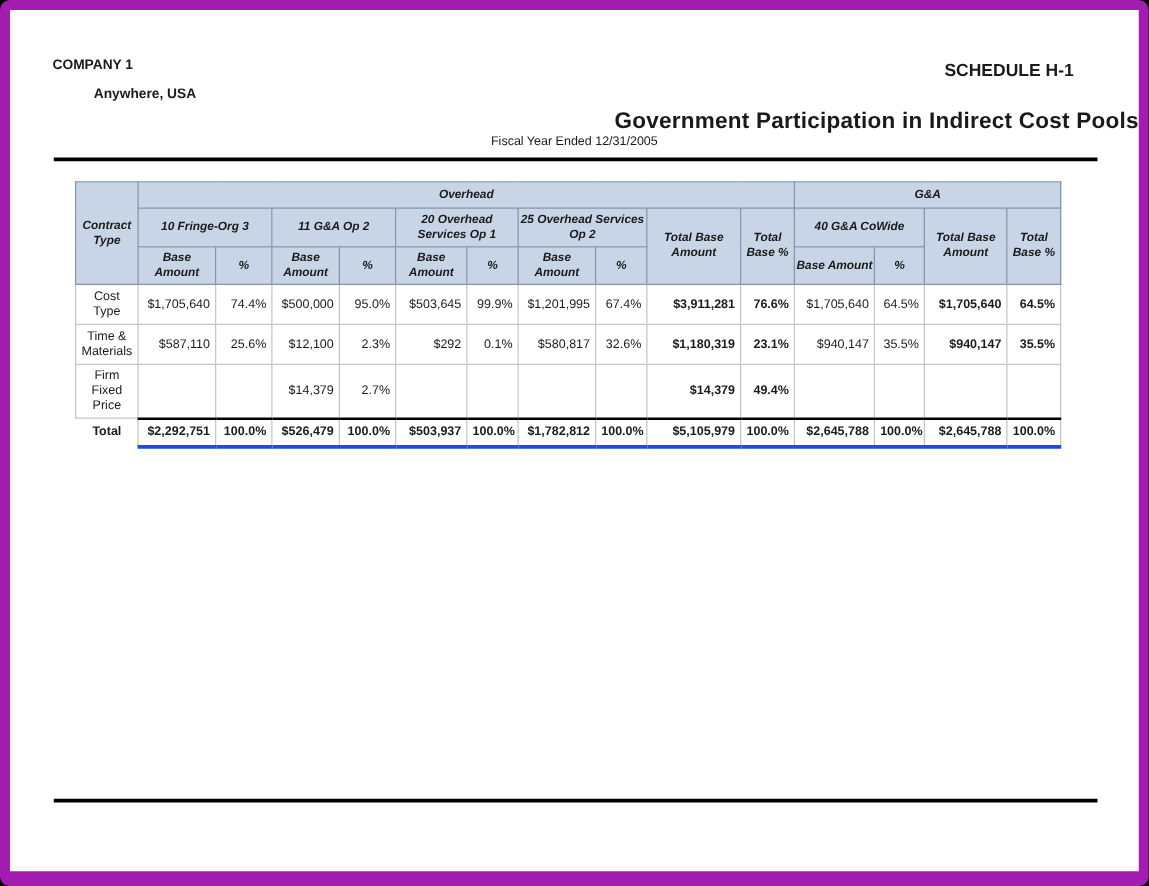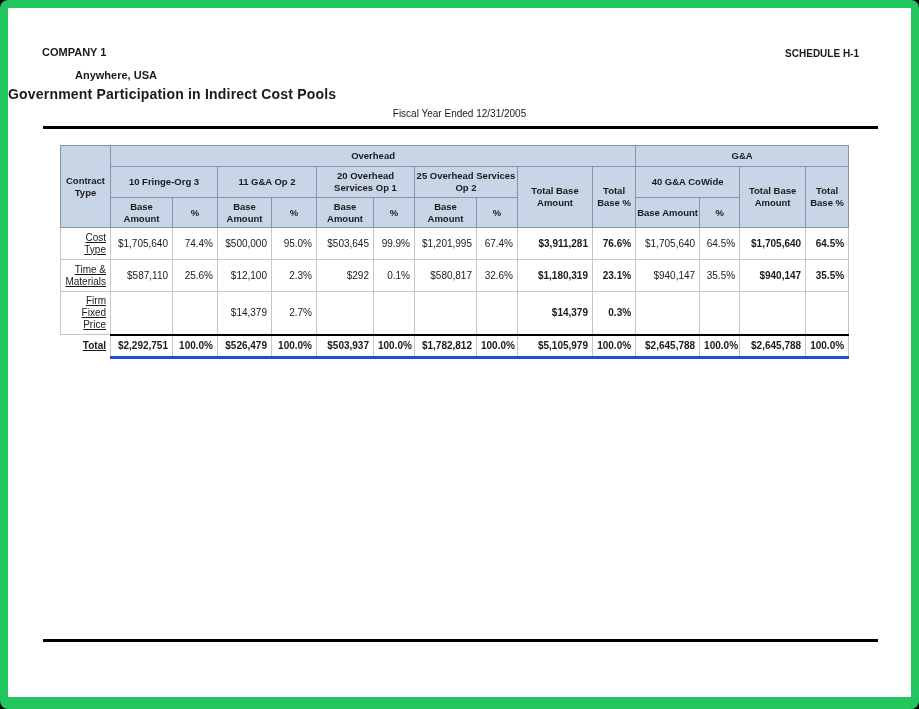--- a/index.html
+++ b/index.html
@@ -1,52 +1,52 @@
 <!DOCTYPE html>
 <html><head>
 <meta charset="utf-8">
 <style>
   * { margin: 0; padding: 0; box-sizing: border-box; }
   html, body { width: 919px; height: 709px; background: #000; font-family: "Liberation Sans", sans-serif; }
   .frame {
     position: relative; width: 919px; height: 709px;
-    background: #22c55e; border-radius: 8px; overflow: hidden;
+    background: #a21caf; border-radius: 8px; overflow: hidden;
   }
   .page {
     position: absolute; left: 8px; top: 8px; width: 903px; height: 689px;
     background: #ffffff; color: #1a1a1a;
   }
   
   .company-block { position: absolute; left: 34px; top: 38px; }
   .company-name, .company-location { font-size: 11px; font-weight: bold; color: #1a1a1a; }
   .company-location { margin-top: 11px; margin-left: 33px; }
-  .schedule-label { position: absolute; right: 52px; top: 40px; font-size: 10px; font-weight: bold; }
-  .report-title { position: absolute; left: 0; right: 0; top: 78px; text-align: left; font-size: 14px; font-weight: bold; letter-spacing: 0.2px; }
+  .schedule-label { position: absolute; right: 52px; top: 40px; font-size: 14px; font-weight: bold; }
+  .report-title { position: absolute; left: 0; right: 0; top: 78px; text-align: right; font-size: 18px; font-weight: bold; letter-spacing: 0.2px; }
   .report-subtitle { position: absolute; left: 0; right: 0; top: 100px; text-align: center; font-size: 10px; }
   .title-rule { position: absolute; left: 35px; right: 33px; top: 118px; height: 3px; background: #000; }
   
   table.pools {
     position: absolute; left: 52px; top: 137px;
     border-collapse: collapse; table-layout: fixed; width: 788px;
     font-size: 10px;
   }
   table.pools th {
     background: #c7d5e6; border: 1px solid #8295ad;
     font-size: 9.5px; font-weight: bold; text-align: center; vertical-align: middle;
-    padding: 2px 1px; line-height: 1.25; color: #1a1a1a;
+    padding: 2px 1px; line-height: 1.25; color: #1a1a1a; font-style: italic;
   }
   tr.hrow1 th { height: 21px; }
   tr.hrow2 th { height: 31px; }
   tr.hrow3 th { height: 30px; }
   table.pools td {
     background: #fff; border: 1px solid #c6c6c6;
     padding: 3px 4px; vertical-align: middle; line-height: 1.2;
   }
   td.num { text-align: right; white-space: nowrap; padding-right: 4px; }
-  td.rowlabel { text-align: right; padding-left: 4px; text-decoration: underline; }
+  td.rowlabel { text-align: center; padding-left: 4px; }
   td.b, td.rowlabel.b { font-weight: bold; }
   tr.r-cost  td { height: 32px; }
   tr.r-tm    td { height: 32px; }
   tr.r-ffp   td { height: 40px; }
   tr.r-total td { height: 23px; border-top: 2px solid #000; border-bottom: 3px solid #1d4ed8; }
   tr.r-total td.rowlabel { border-top: 1px solid #c6c6c6; border-bottom: 1px solid transparent; border-left: 1px solid transparent; }
   
   .footer-rule { position: absolute; left: 35px; right: 33px; top: 631px; height: 3px; background: #000; }
   .page-footer { position: absolute; left: 35px; right: 33px; top: 641px; display: flex; justify-content: space-between; font-size: 9px; }
   .page-footer .center { position: absolute; left: 0; right: 0; text-align: center; }
@@ -153,21 +153,21 @@
           <td class="rowlabel">Firm Fixed Price</td>
           <td class="num"></td>
           <td class="num"></td>
           <td class="num">$14,379</td>
           <td class="num">2.7%</td>
           <td class="num"></td>
           <td class="num"></td>
           <td class="num"></td>
           <td class="num"></td>
           <td class="num b">$14,379</td>
-          <td class="num b">0.3%</td>
+          <td class="num b">49.4%</td>
           <td class="num"></td>
           <td class="num"></td>
           <td class="num b"></td>
           <td class="num b"></td>
         </tr>
         <tr class="r-total">
           <td class="rowlabel b">Total</td>
           <td class="num b">$2,292,751</td>
           <td class="num b">100.0%</td>
           <td class="num b">$526,479</td>

